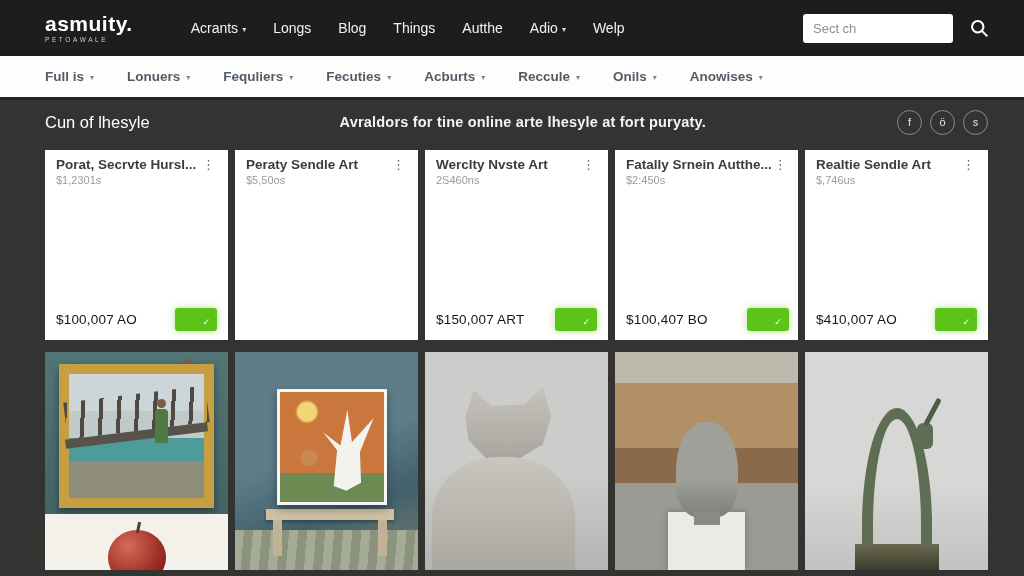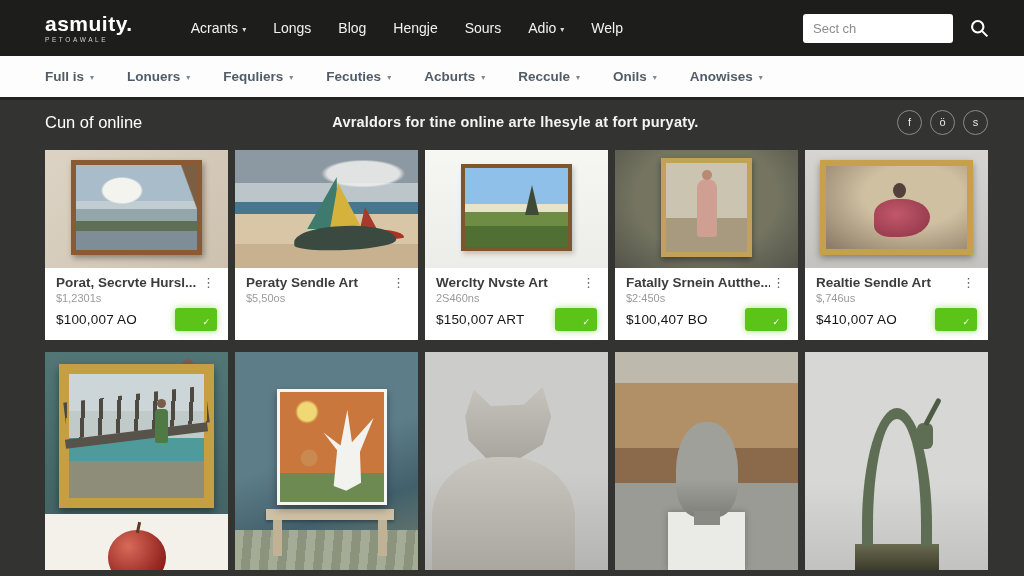--- a/index.html
+++ b/index.html
@@ -28,21 +28,21 @@
   
   .pagehead { height:44px; display:flex; align-items:center; padding:0 36px 0 45px; background:#333432; }
   .pagehead h1 { color:#fff; font-size:16.5px; font-weight:normal; }
   .pagehead p { color:#f4f4f4; font-size:14.5px; font-weight:bold; margin-left:190px; letter-spacing:.2px; }
   .socials { margin-left:auto; display:flex; gap:8px; }
   .soc { width:25px; height:25px; border:1px solid #8a8a8a; border-radius:50%; color:#e8e8e8; font-size:11px; display:flex; align-items:center; justify-content:center; cursor:pointer; }
 
   
   .grid { display:grid; grid-template-columns:repeat(5,1fr); gap:7px; margin:6px 36px 0 45px; }
   .grid.row2 { margin-top:12px; }
-  .card { background:#fff; height:190px; display:flex; flex-direction:column; overflow:hidden; }
+  .card { background:#fff; height:190px; display:flex; flex-direction:row; overflow:hidden; }
   .thumb { height:118px; position:relative; overflow:hidden; flex:none; cursor:pointer; }
   .info { flex:1; padding:7px 11px 9px 11px; display:flex; flex-direction:column; }
   .trow { display:flex; align-items:flex-start; justify-content:space-between; }
   .trow h3 { font-size:13.5px; font-weight:600; color:#3c3c3c; white-space:nowrap; overflow:hidden; max-width:150px; }
   .kebab { color:#666; font-size:13px; cursor:pointer; line-height:1; padding:1px 2px; }
   .kebab::before { content:"\22EE"; }
   .sub { font-size:11px; color:#9b9b9b; margin-top:2px; }
   .prow { margin-top:auto; display:flex; align-items:center; justify-content:space-between; }
   .price { font-size:13.5px; font-weight:normal; color:#151515; letter-spacing:.2px; }
   .buy { width:42px; height:23px; border:none; border-radius:3px; background:var(--accent,#5cc418); box-shadow:0 0 7px rgba(100,200,30,.55); cursor:pointer; position:relative; }
@@ -135,24 +135,24 @@
           <span>Acrants</span>
           <span class="chev">▾</span>
         </a>
       <a href="#">
           <span>Longs</span>
         </a>
       <a href="#">
           <span>Blog</span>
         </a>
       <a href="#">
-          <span>Hengje</span>
-        </a>
-      <a href="#">
-          <span>Sours</span>
+          <span>Things</span>
+        </a>
+      <a href="#">
+          <span>Autthe</span>
         </a>
       <a href="#">
           <span>Adio</span>
           <span class="chev">▾</span>
         </a>
       <a href="#">
           <span>Welp</span>
         </a>
     </nav>
     <div class="search-wrap">
@@ -193,21 +193,21 @@
         <span>Onils</span>
         <span class="chev2">▾</span>
       </a>
     <a href="#">
         <span>Anowises</span>
         <span class="chev2">▾</span>
       </a>
   </nav>
 
   <section class="pagehead">
-    <h1>Cun of online</h1>
+    <h1>Cun of lhesyle</h1>
     <p>Avraldors for tine online arte lhesyle at fort puryaty.</p>
     <div class="socials">
       <span class="soc">f</span>
       <span class="soc">ö</span>
       <span class="soc">s</span>
     </div>
   </section>
 
   <main class="grid">
 

